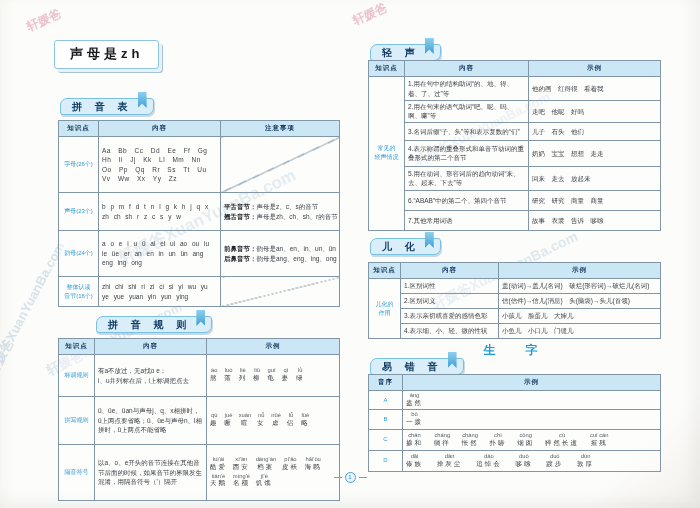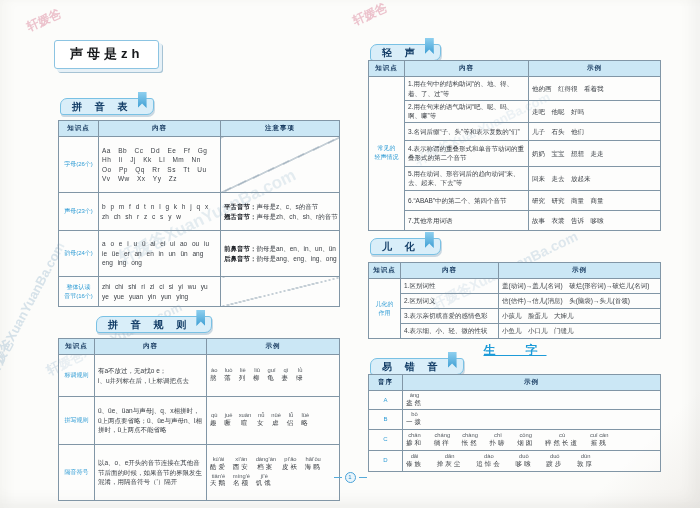--- a/index.html
+++ b/index.html
@@ -339,21 +339,21 @@
       <td>3.表示亲切或喜爱的感情色彩</td>
       <td>小孩儿　脸蛋儿　大婶儿</td>
     </tr>
     <tr style="height:15px">
       <td>4.表示细、小、轻、微的性状</td>
       <td>小鱼儿　小口儿　门缝儿</td>
     </tr>
   </tbody>
     </table>
 
-  <div class="blue-title" style="left:370px;top:342px;width:290px;text-decoration:underline;">生　字</div>
+  <div class="blue-title" style="left:370px;top:342px;width:290px;">生　字</div>
 
   <div class="tab" style="left:370px;top:358px;">
     <span>易 错 音</span>
     <span class="ribbon"></span>
   </div>
 
   <table style="left:368px;top:374px;width:292px;">
     <colgroup>
         <col style="width:34px">
         <col style="width:258px">

